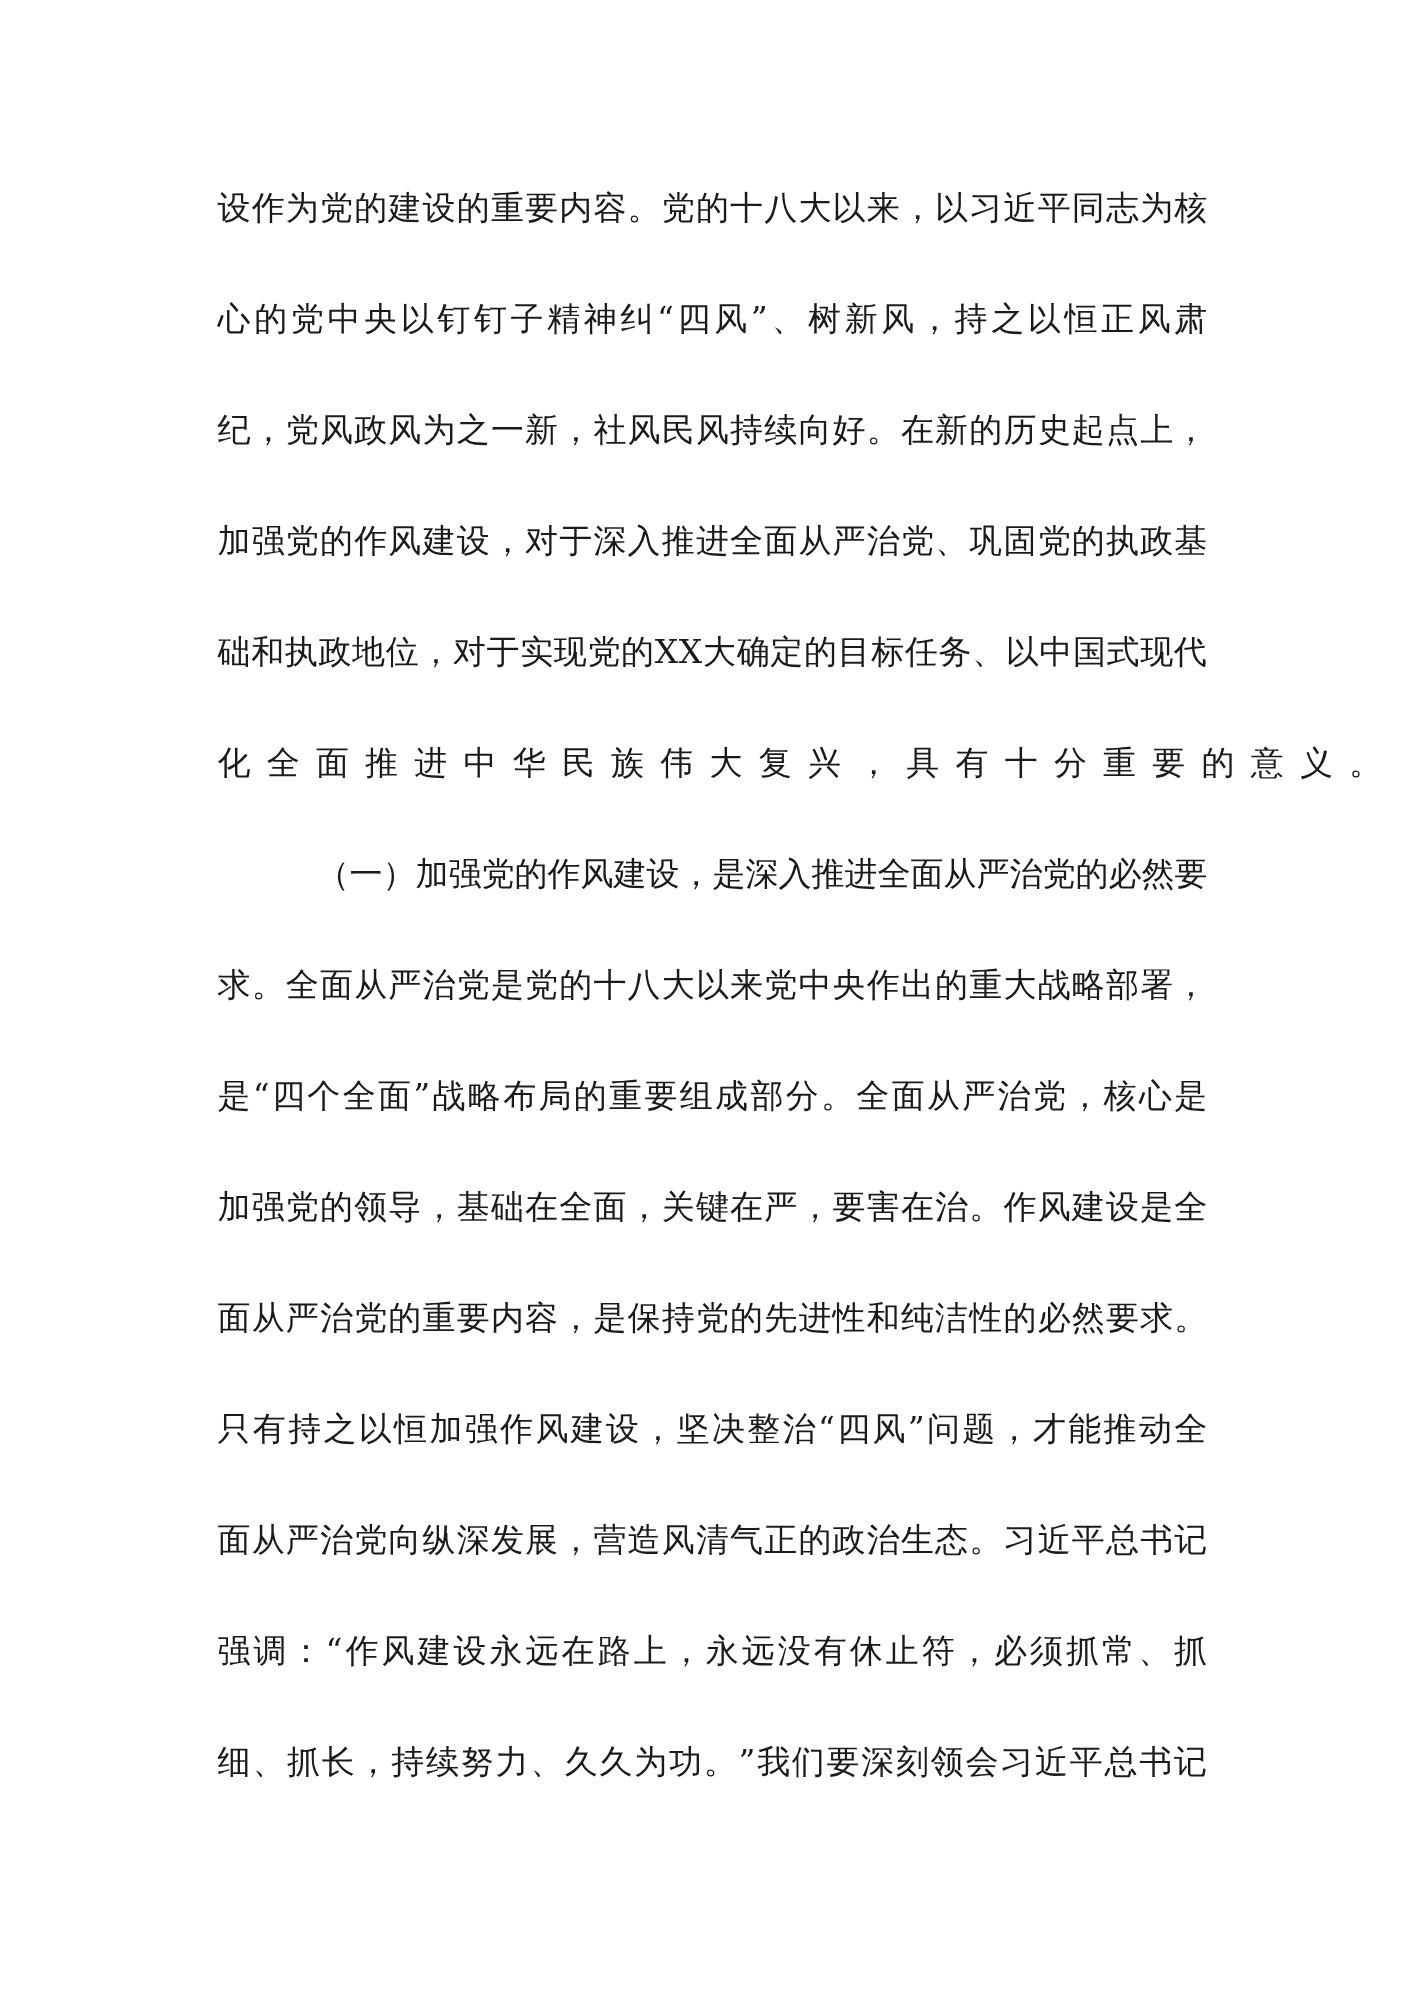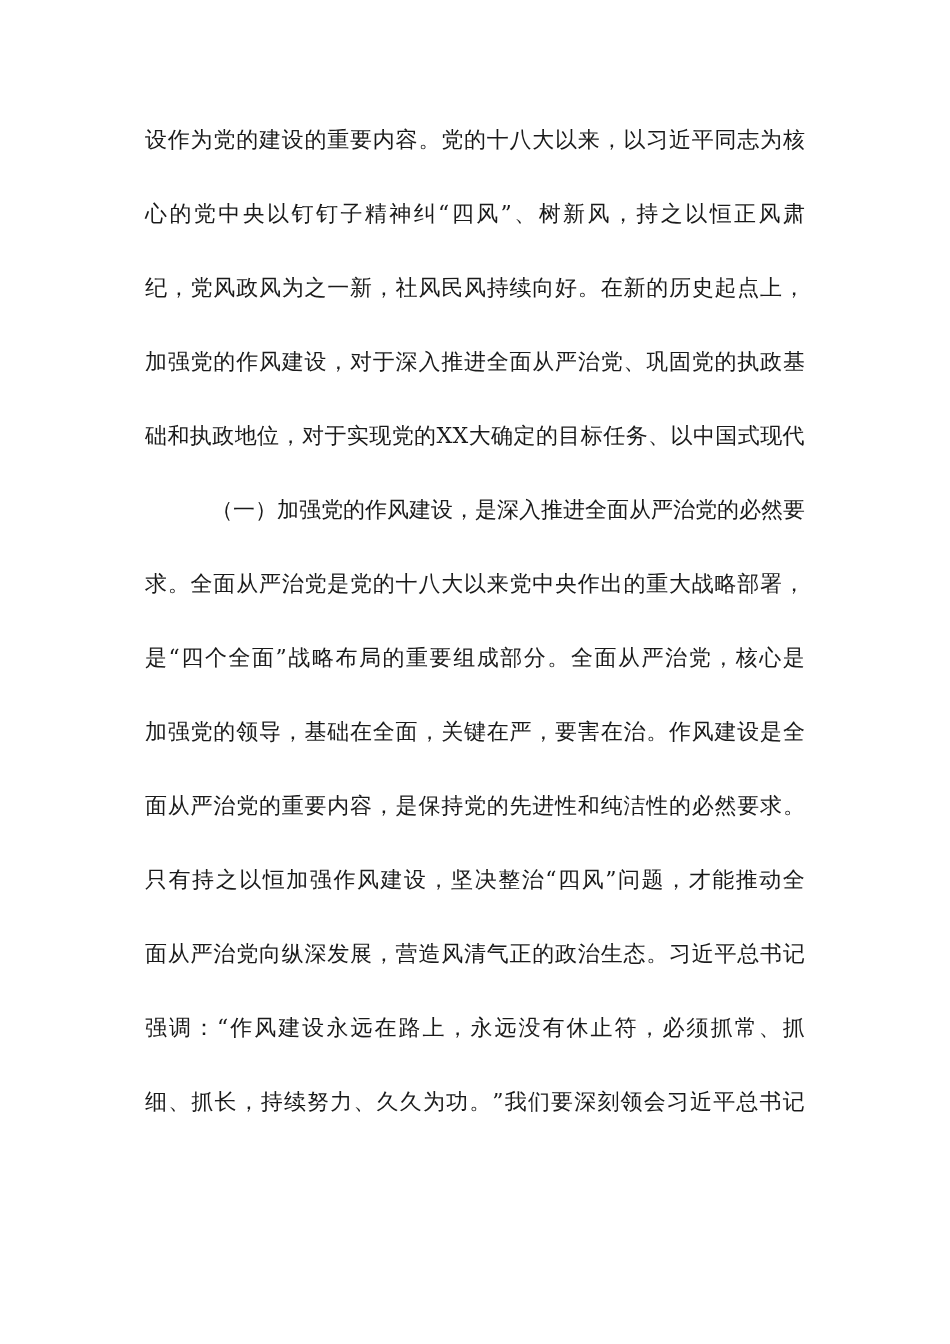--- a/index.html
+++ b/index.html
@@ -173,20 +173,21 @@
         <span>任</span>
         <span>务</span>
         <span>、</span>
         <span>以</span>
         <span>中</span>
         <span>国</span>
         <span>式</span>
         <span>现</span>
         <span>代</span>
       </div>
+    <div class="line last">化全面推进中华民族伟大复兴，具有十分重要的意义。</div>
     <div class="line indent" style="display: flex; justify-content: space-between;">
         <span>（</span>
         <span>一</span>
         <span>）</span>
         <span>加</span>
         <span>强</span>
         <span>党</span>
         <span>的</span>
         <span>作</span>
         <span>风</span>

